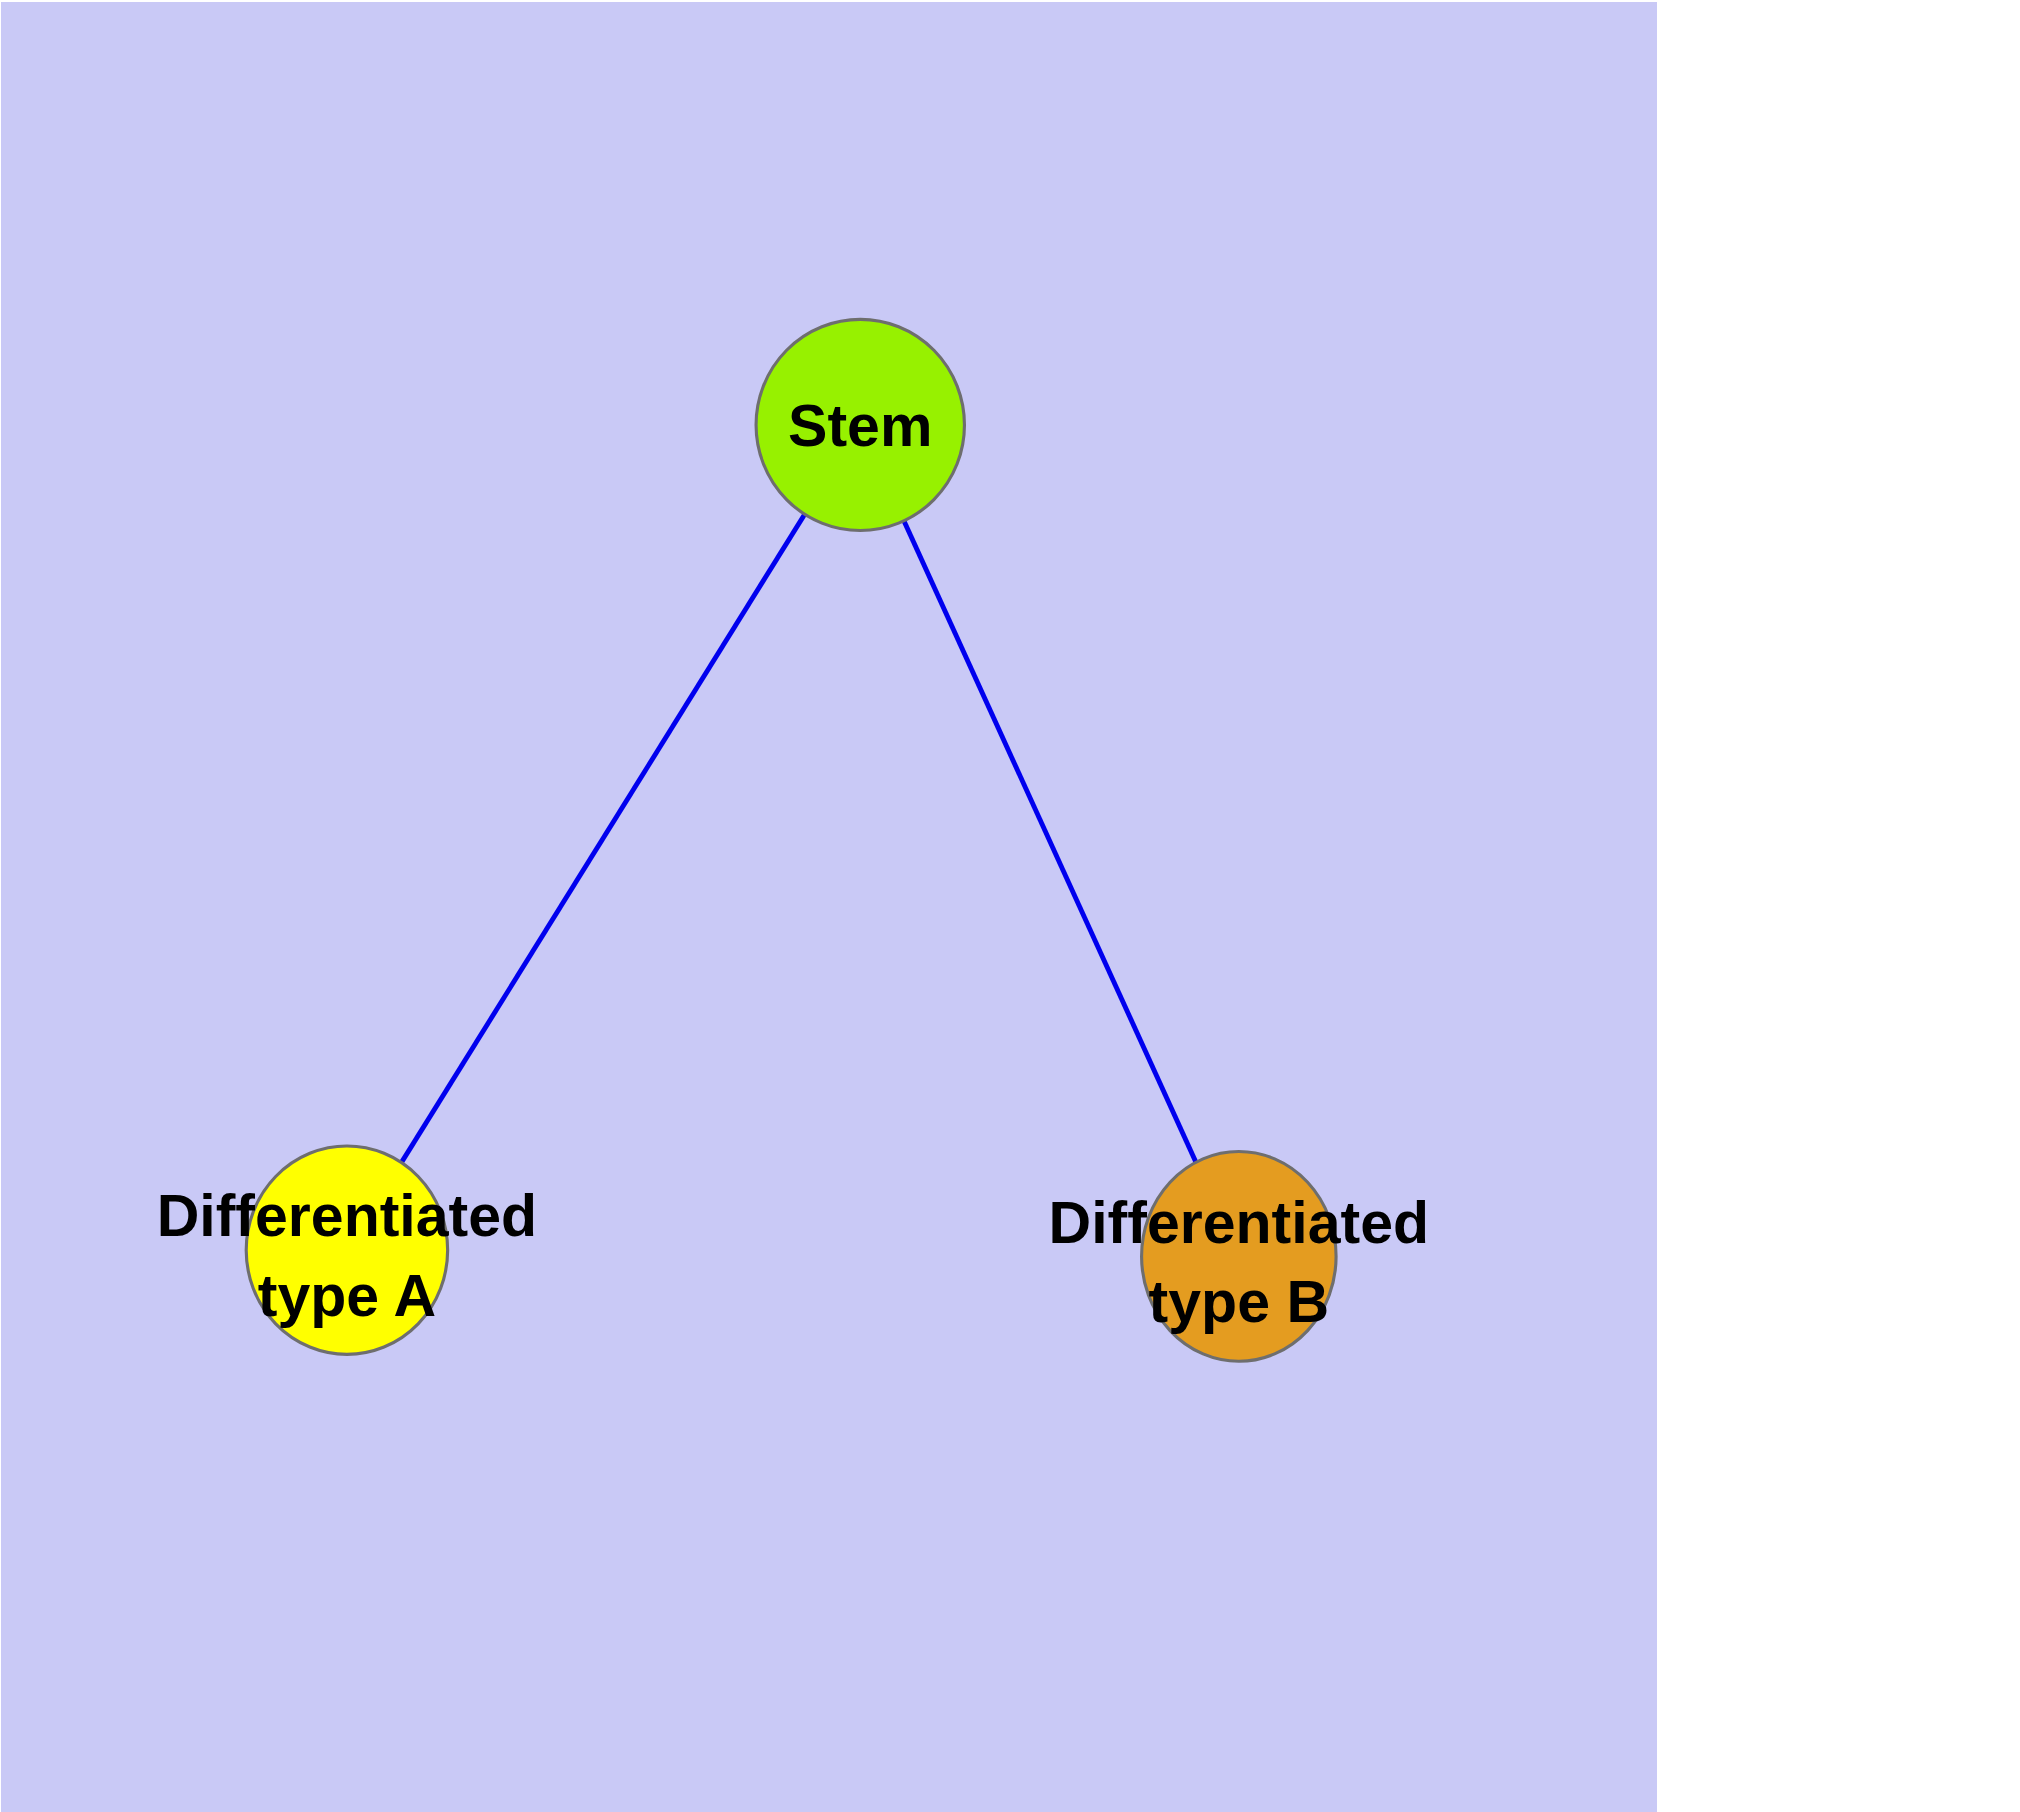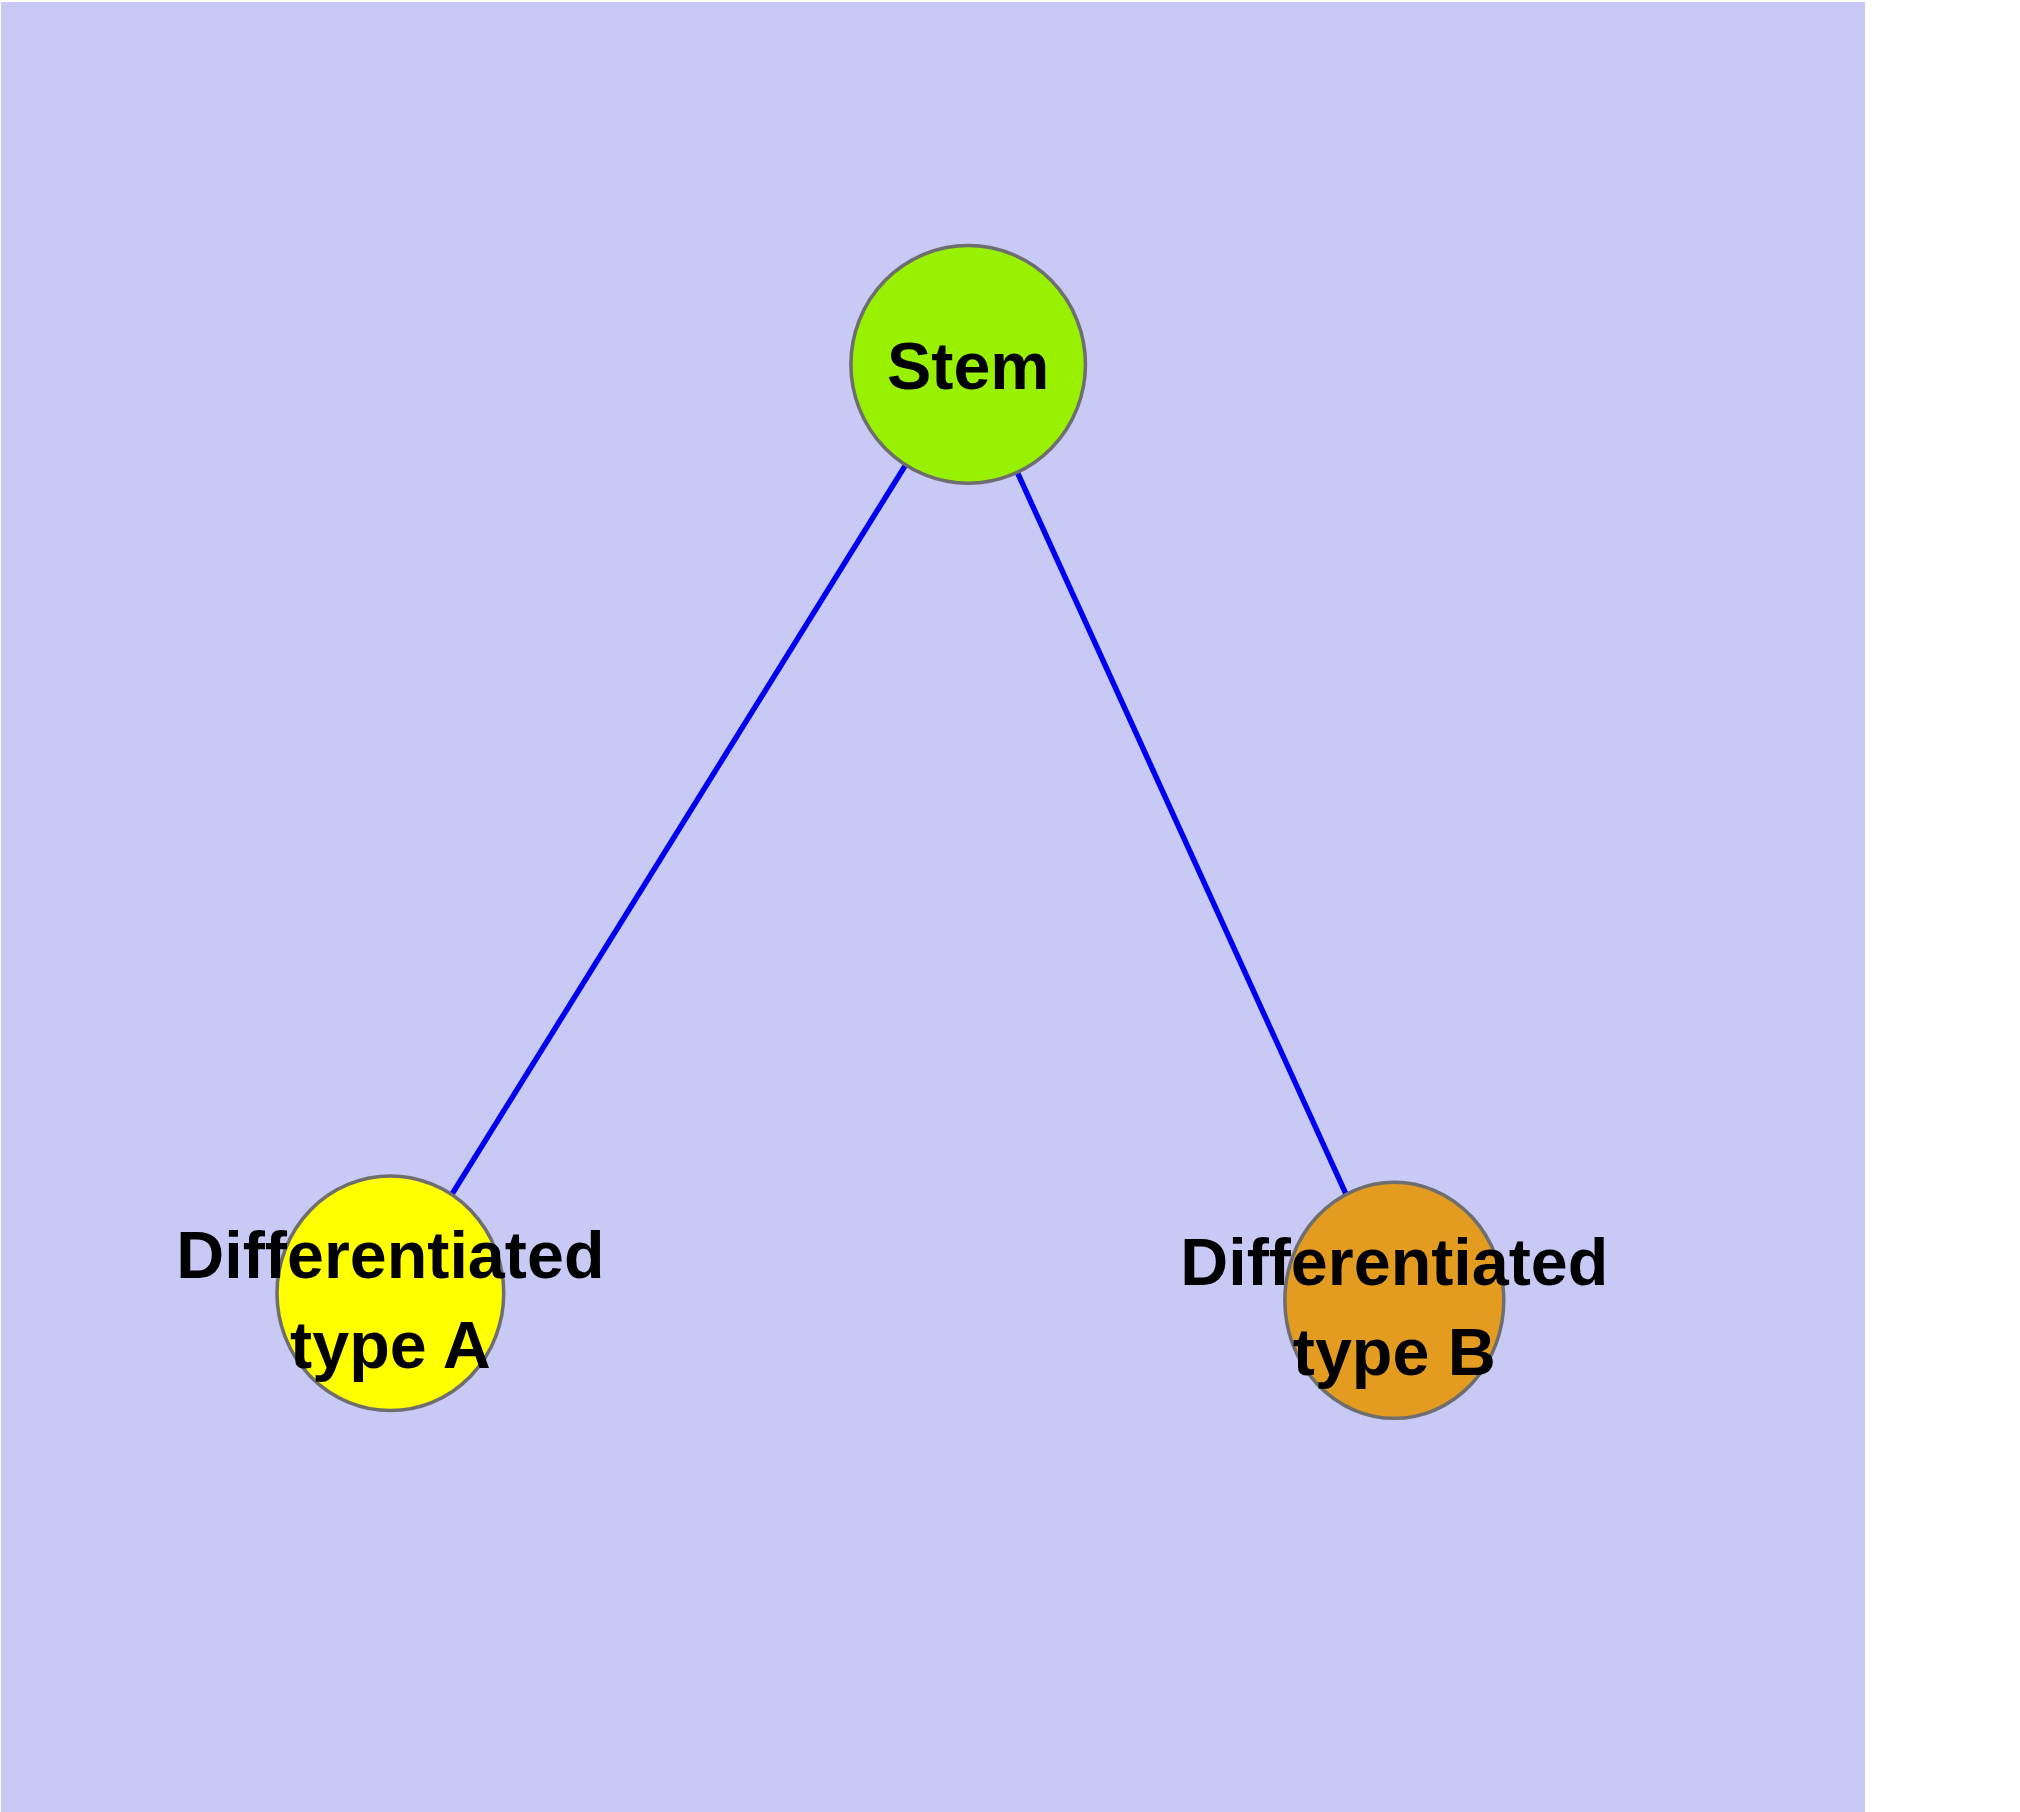--- a/index.html
+++ b/index.html
@@ -2,21 +2,21 @@
 <html style="font-size:13.6px"><head>
 <meta charset="utf-8">
 <style>
   html, body {
     margin: 0;
     padding: 0;
     background: #ffffff;
   }
   .canvas {
     position: relative;
-    width: 1865px;
+    width: 1657px;
     height: 1812px;
     box-sizing: border-box;
     border-top: 2.5px solid #ffffff;
     border-left: 1.7px solid #ffffff;
     background: #c9c9f6; 
     overflow: hidden;
     text-align: right;
   }
   svg.graph {
     display: block;

